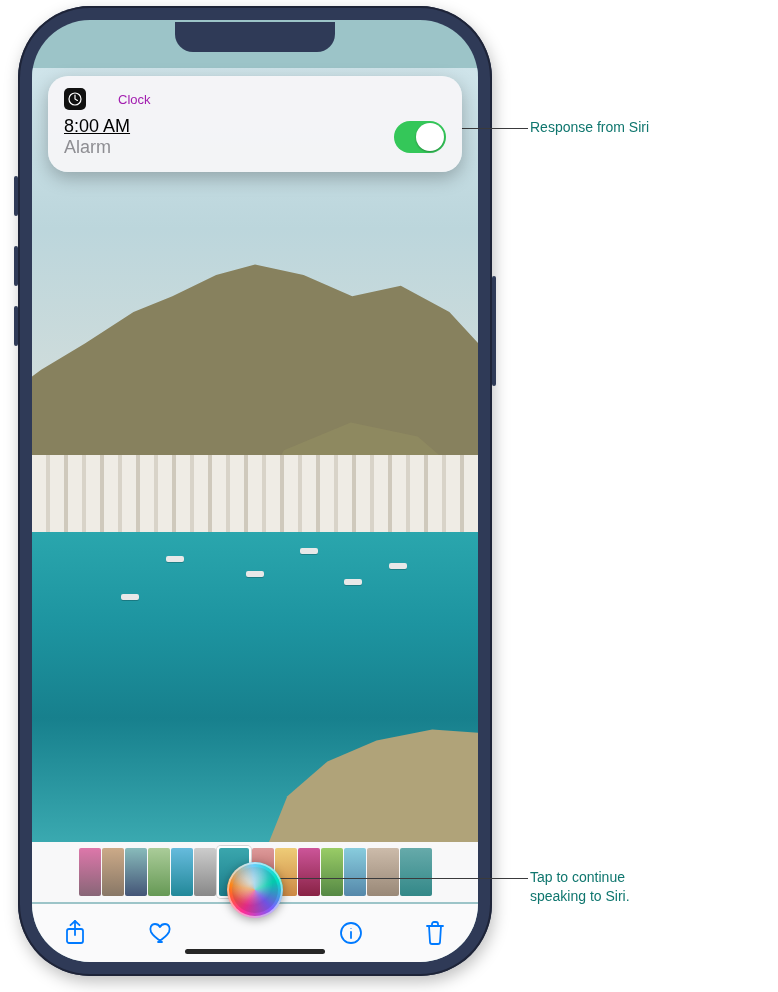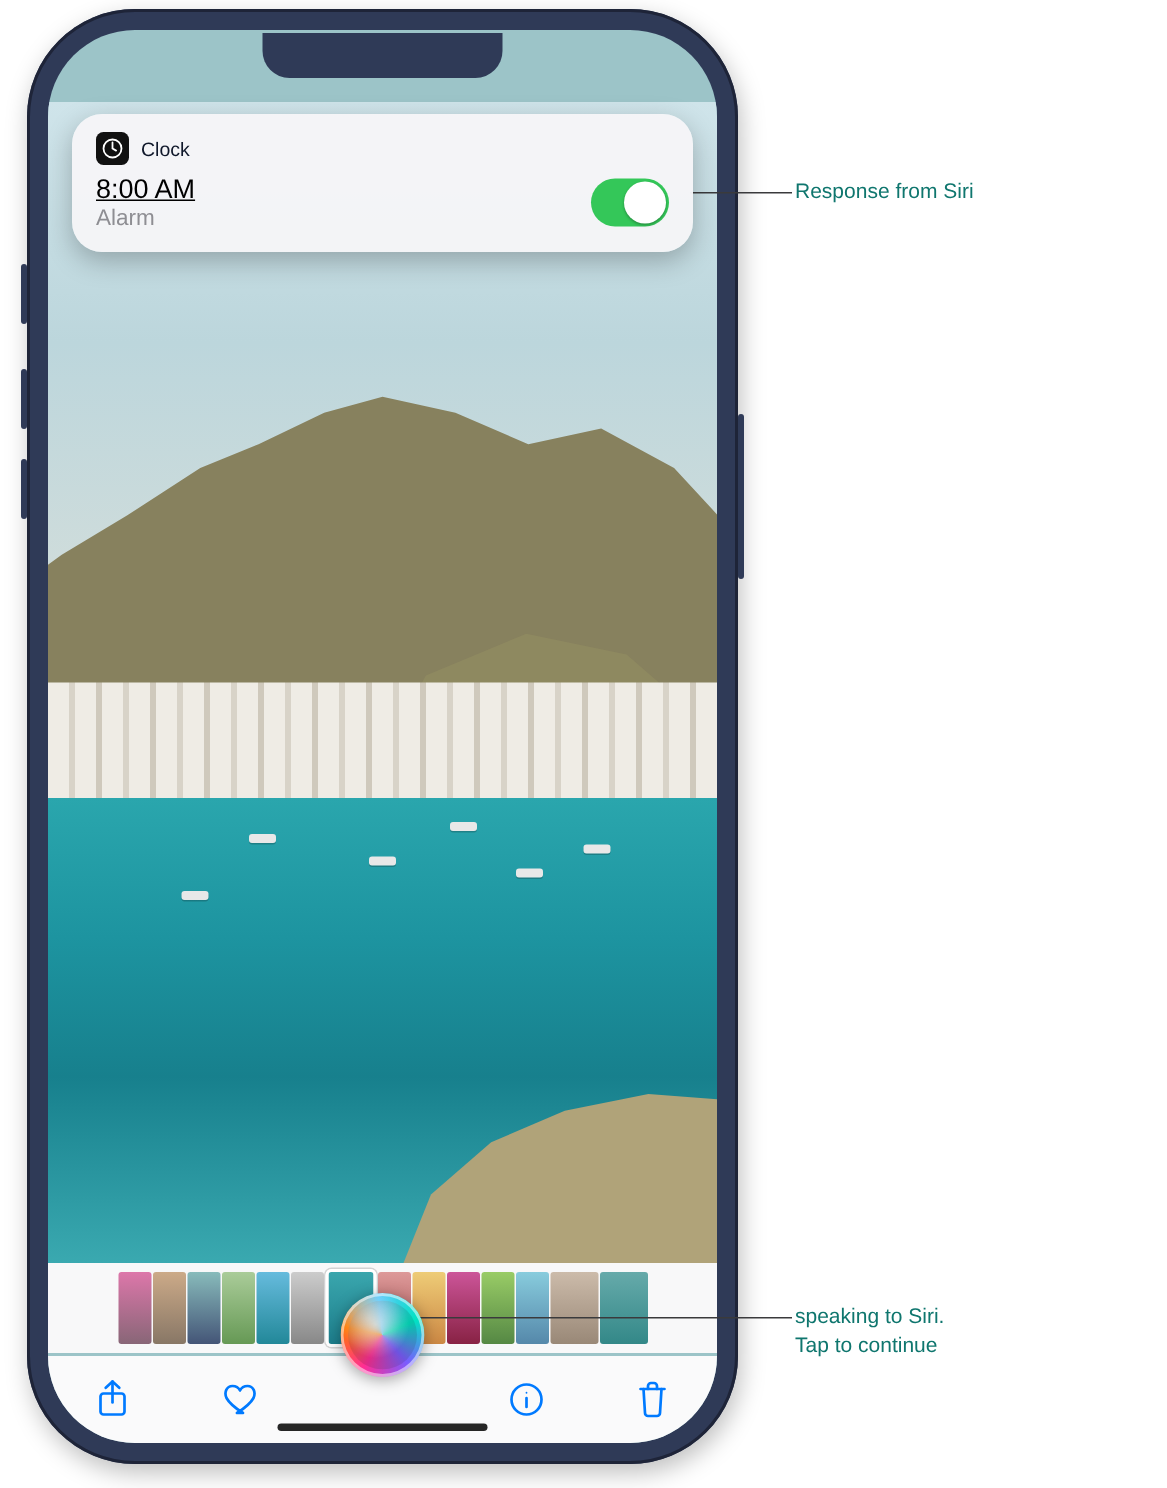--- a/index.html
+++ b/index.html
@@ -91,24 +91,24 @@
     padding: 12px 16px 14px 16px;
     box-shadow: 0 6px 18px rgba(0,0,0,0.25);
     z-index: 30;
   }
   .notif-head { display:flex; align-items:center; gap:8px; margin-bottom:6px;}
   .app-icon {
     width:22px; height:22px; border-radius:5px; background:#111;
     display:flex; align-items:center; justify-content:center;
   }
   .app-icon svg { display:block; }
-  .app-name { font-size:13px; color:#0f172a;}
+  .app-name { font-size:13px; color:#a21caf;margin-left:24px;}
   .notif-body { display:flex; justify-content:space-between; align-items:center;}
   .alarm-info .time { font-size:18px; font-weight:400; color:#000;text-decoration:underline;}
-  .alarm-info .sub { font-size:15px; color:#8e8e93;}
+  .alarm-info .sub { font-size:18px; color:#8e8e93;}
   .toggle {
     width:52px; height:32px; border-radius:16px; background:#34c759; position:relative;
   }
   .toggle .knob{
     position:absolute; right:2px; top:2px; width:28px; height:28px; border-radius:50%;
     background:#fff; box-shadow:0 1px 2px rgba(0,0,0,0.3);
   }
 
   
   .photo {
@@ -306,15 +306,15 @@
 
     <div class="home-ind"></div>
   </div>
 </div>
 
 <div class="callout-line line1"></div>
 <div class="callout callout1">Response from Siri</div>
 
 <div class="callout-line line2"></div>
 <div class="callout callout2">
+  <div>Tap to continue</div>
   <div>speaking to Siri.</div>
-  <div>Tap to continue</div>
 </div>
 
 </body></html>

